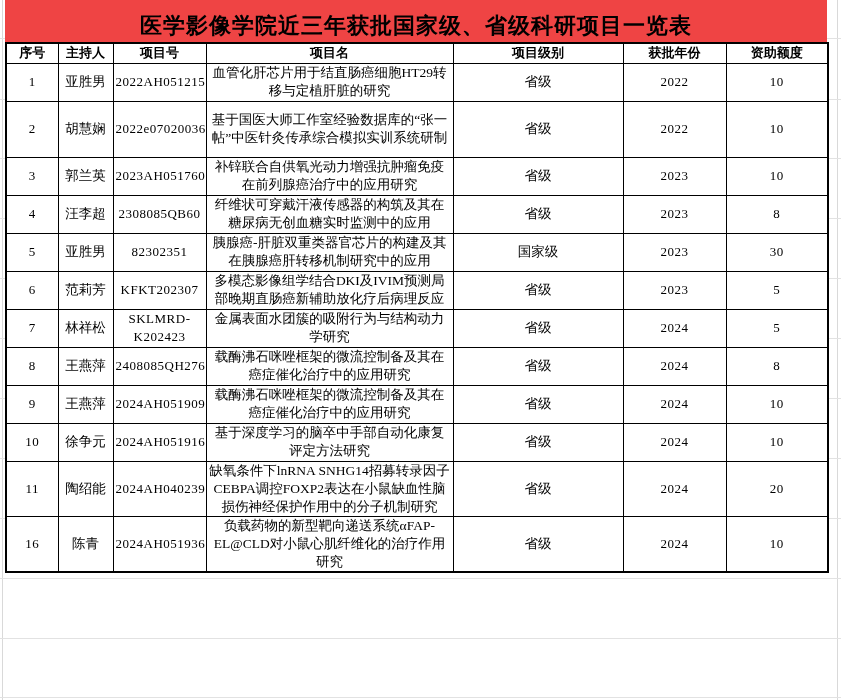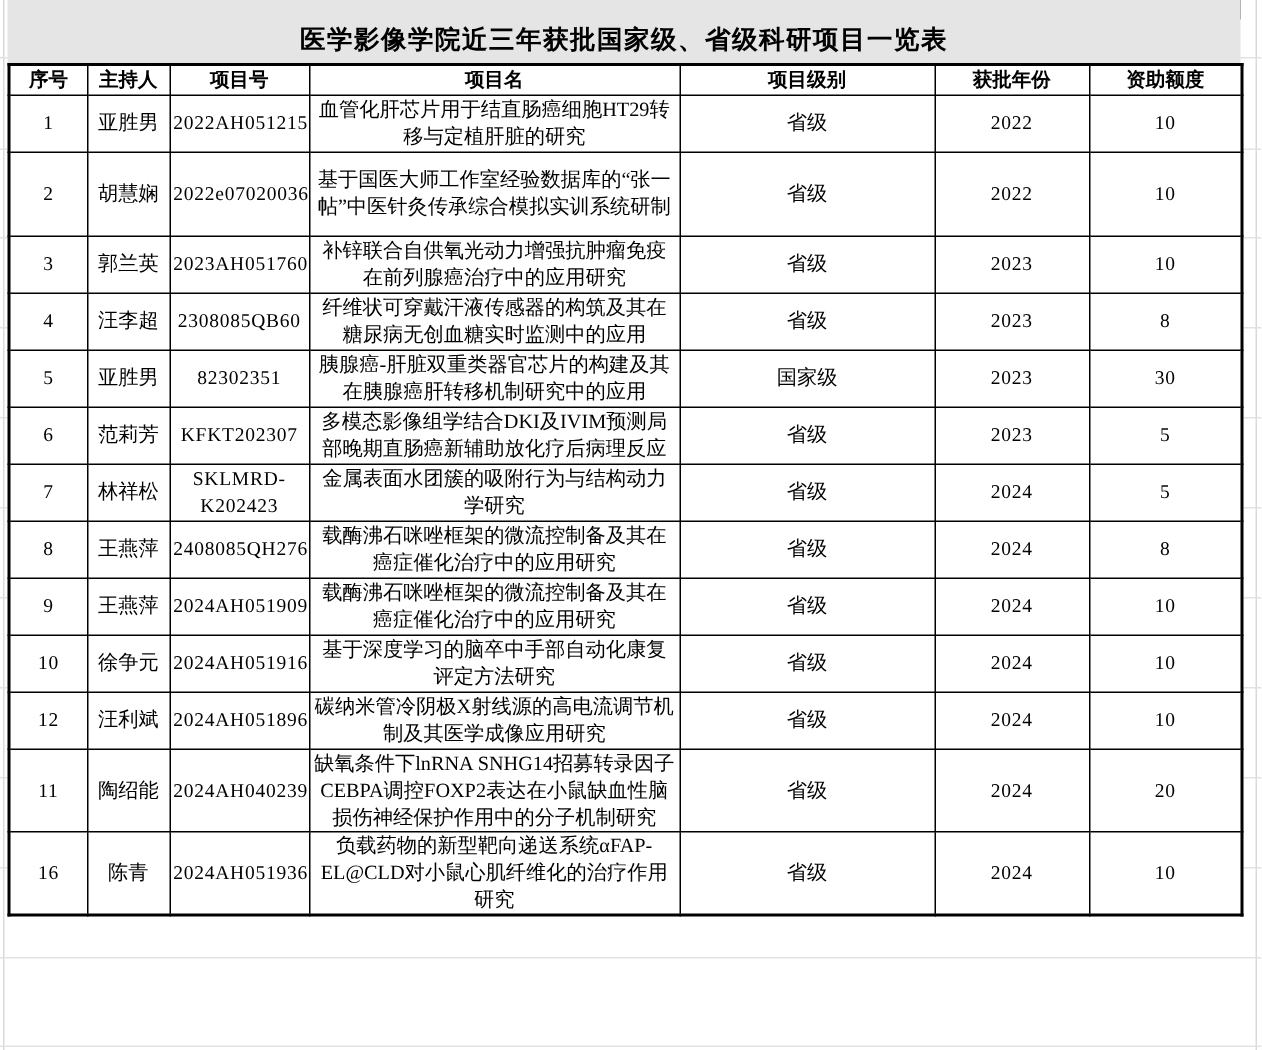--- a/index.html
+++ b/index.html
@@ -8,21 +8,21 @@
   .sheet { position:relative; width:841px; height:700px; background:#fff; }
 
   
   .grid-v { position:absolute; top:0; bottom:0; width:1px; background:#d9d9d9; }
   .grid-h { position:absolute; left:0; right:0; height:1px; background:#e2e2e2; }
   
   .stub { position:absolute; top:0; width:1px; background:#000; }
 
   .title { position:absolute; top:0; left:5px; width:822px; height:52px;
     display:flex; align-items:center; justify-content:center;
-    font-size:17px; font-weight:bold; letter-spacing:1px; background:#e5e5e5; }
+    font-size:22px; font-weight:bold; letter-spacing:1px; background:#ef4444; }
 
   table { position:absolute; top:42px; left:5px; width:822px;
     border-collapse:collapse; table-layout:fixed; background:#fff;
     border:2px solid #000; }
   th, td { border:1px solid #000; text-align:center; vertical-align:middle;
     padding:0 2px; overflow:hidden; }
   thead tr { height:20px; }
   th { font-size:13px; font-weight:bold; white-space:nowrap; }
   td { font-size:13.5px; line-height:18px; }
   td.alnum { font-size:13px; letter-spacing:0.5px; }
@@ -163,29 +163,20 @@
         <tr>
           <td class="alnum">10</td>
           <td>徐争元</td>
           <td class="alnum">2024AH051916</td>
           <td>基于深度学习的脑卒中手部自动化康复评定方法研究</td>
           <td>省级</td>
           <td class="alnum">2024</td>
           <td class="alnum">10</td>
         </tr>
         <tr>
-          <td class="alnum">12</td>
-          <td>汪利斌</td>
-          <td class="alnum">2024AH051896</td>
-          <td>碳纳米管冷阴极X射线源的高电流调节机制及其医学成像应用研究</td>
-          <td>省级</td>
-          <td class="alnum">2024</td>
-          <td class="alnum">10</td>
-        </tr>
-        <tr>
           <td class="alnum">11</td>
           <td>陶绍能</td>
           <td class="alnum">2024AH040239</td>
           <td>缺氧条件下lnRNA SNHG14招募转录因子CEBPA调控FOXP2表达在小鼠缺血性脑损伤神经保护作用中的分子机制研究</td>
           <td>省级</td>
           <td class="alnum">2024</td>
           <td class="alnum">20</td>
         </tr>
         <tr>
           <td class="alnum">16</td>

